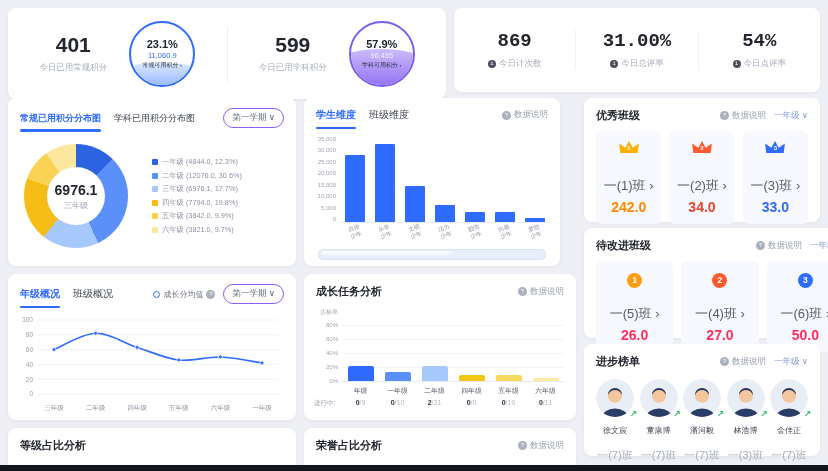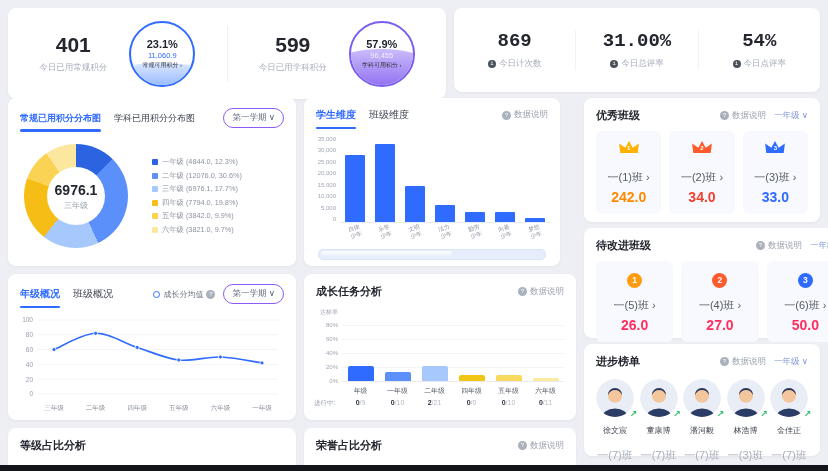--- a/index.html
+++ b/index.html
@@ -83,21 +83,21 @@
   .gt-prow{margin-top:3px;font-size:7px;color:#b3b9c4;}
   .gt-prow b{color:#2c313c;font-weight:bold;}
   
   .panel-exc{left:584px;top:98px;width:236px;height:124px;}
   .panel-imp{left:584px;top:228px;width:272px;height:110px;}
   .panel-pro{left:584px;top:344px;width:236px;height:112px;}
   .rcards{display:flex;gap:8px;padding:2px 12px 0;}
   .rcard{flex:1;background:#f7f9fe;border-radius:6px;text-align:center;padding:8px 2px 9px;cursor:pointer;}
   .rcard .crown-wrap{position:relative;display:inline-block;}
   .rcard .crown-num{position:absolute;left:0;right:0;top:6px;font-size:6px;color:#fff;font-weight:bold;}
-  .rcard .rname{font-size:11px;color:#555b66;margin-top:10px;white-space:nowrap;}
+  .rcard .rname{font-size:13px;color:#555b66;margin-top:17px;white-space:nowrap;}
   .rcard .rval{font-size:14px;font-weight:bold;margin-top:4px;}
   .badge-num{display:inline-block;width:15px;height:15px;border-radius:50%;color:#fff;font-size:8.5px;line-height:15px;font-weight:bold;}
   .pro-row{display:flex;justify-content:space-between;padding:4px 10px 0;}
   .pro-item{text-align:center;width:42px;cursor:pointer;position:relative;}
   .pro-arrow{position:absolute;right:-1px;top:30px;color:#2fbf71;font-size:9px;font-weight:bold;}
   .pro-name{font-size:8px;color:#3a3f4a;margin-top:4px;white-space:nowrap;}
   .pro-cls{font-size:11px;color:#a7adba;margin-top:12px;}
   
   .panel-level{left:8px;top:428px;width:288px;height:42px;border-radius:8px 8px 0 0;}
   .panel-honor{left:304px;top:428px;width:272px;height:42px;border-radius:8px 8px 0 0;}

